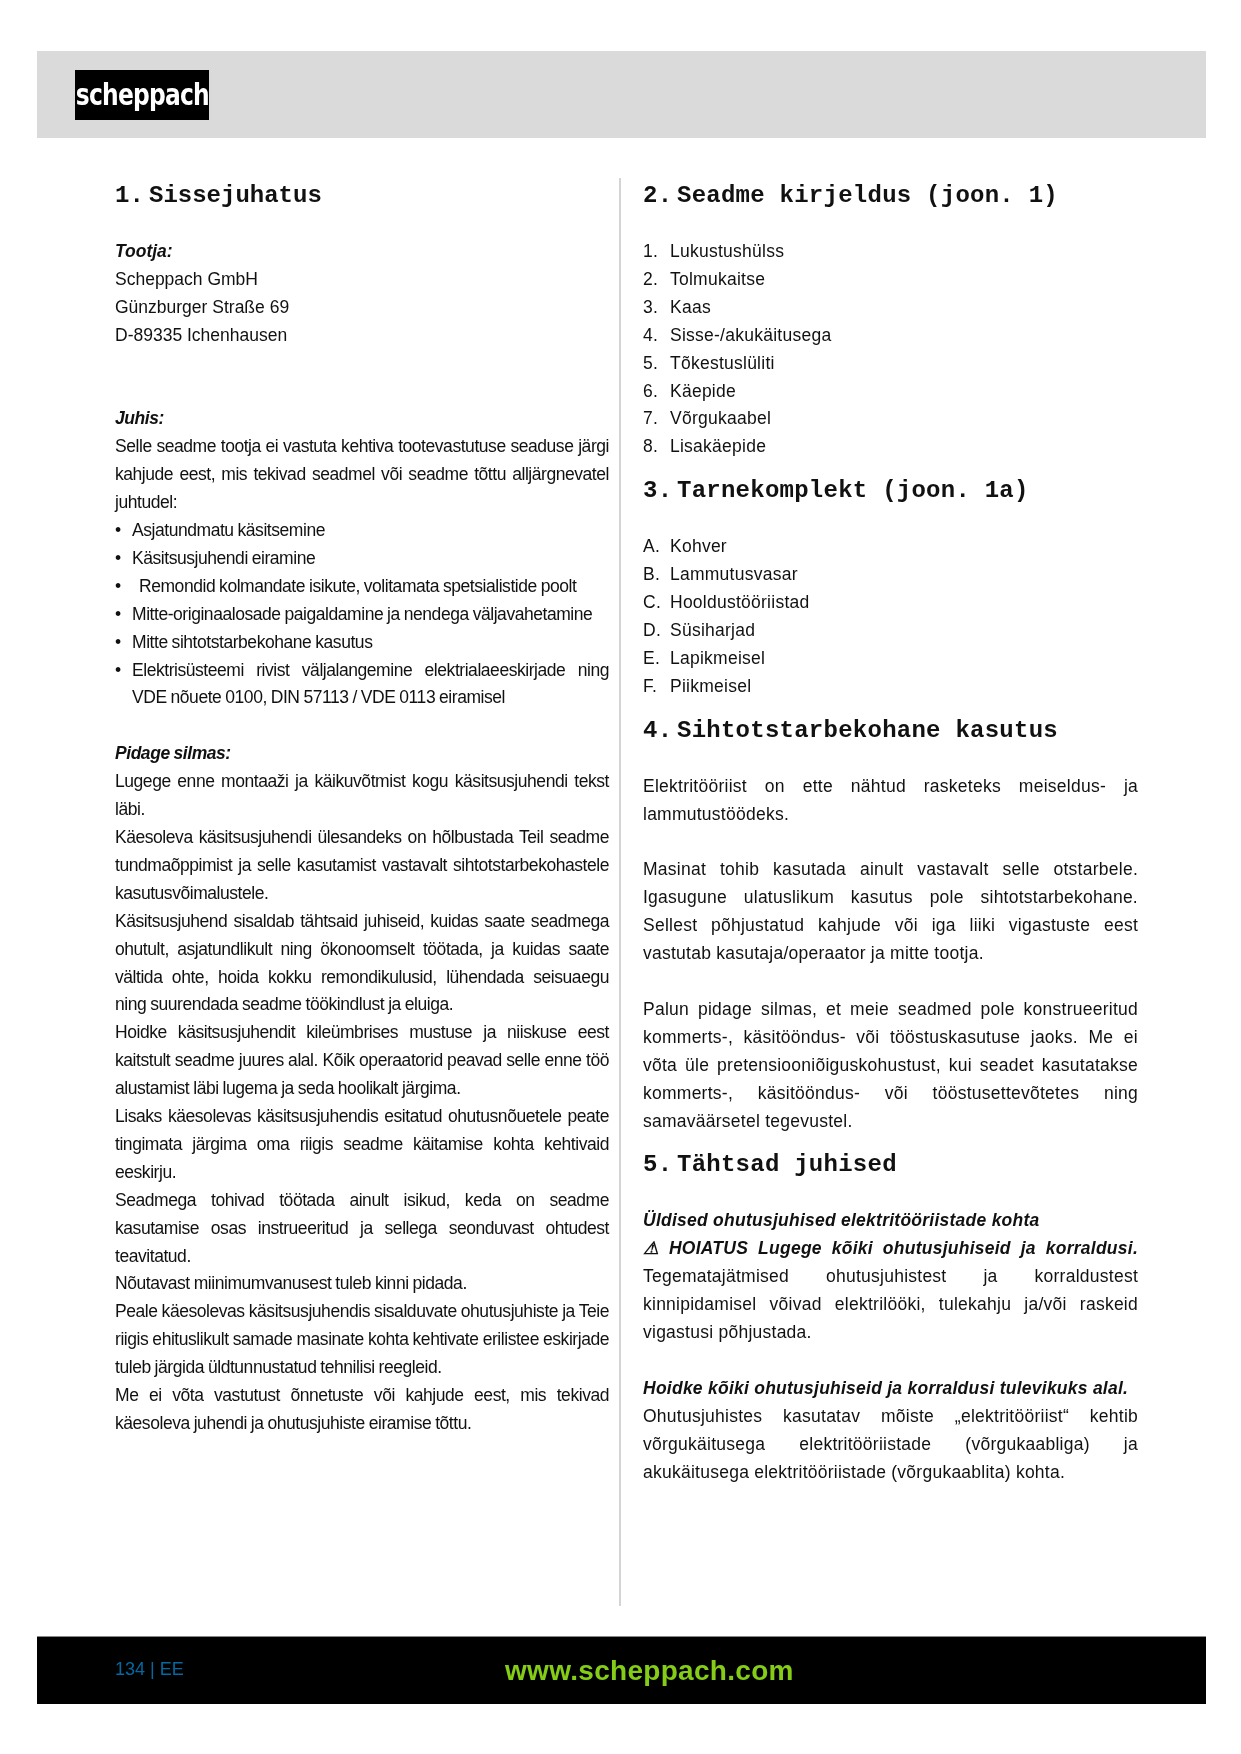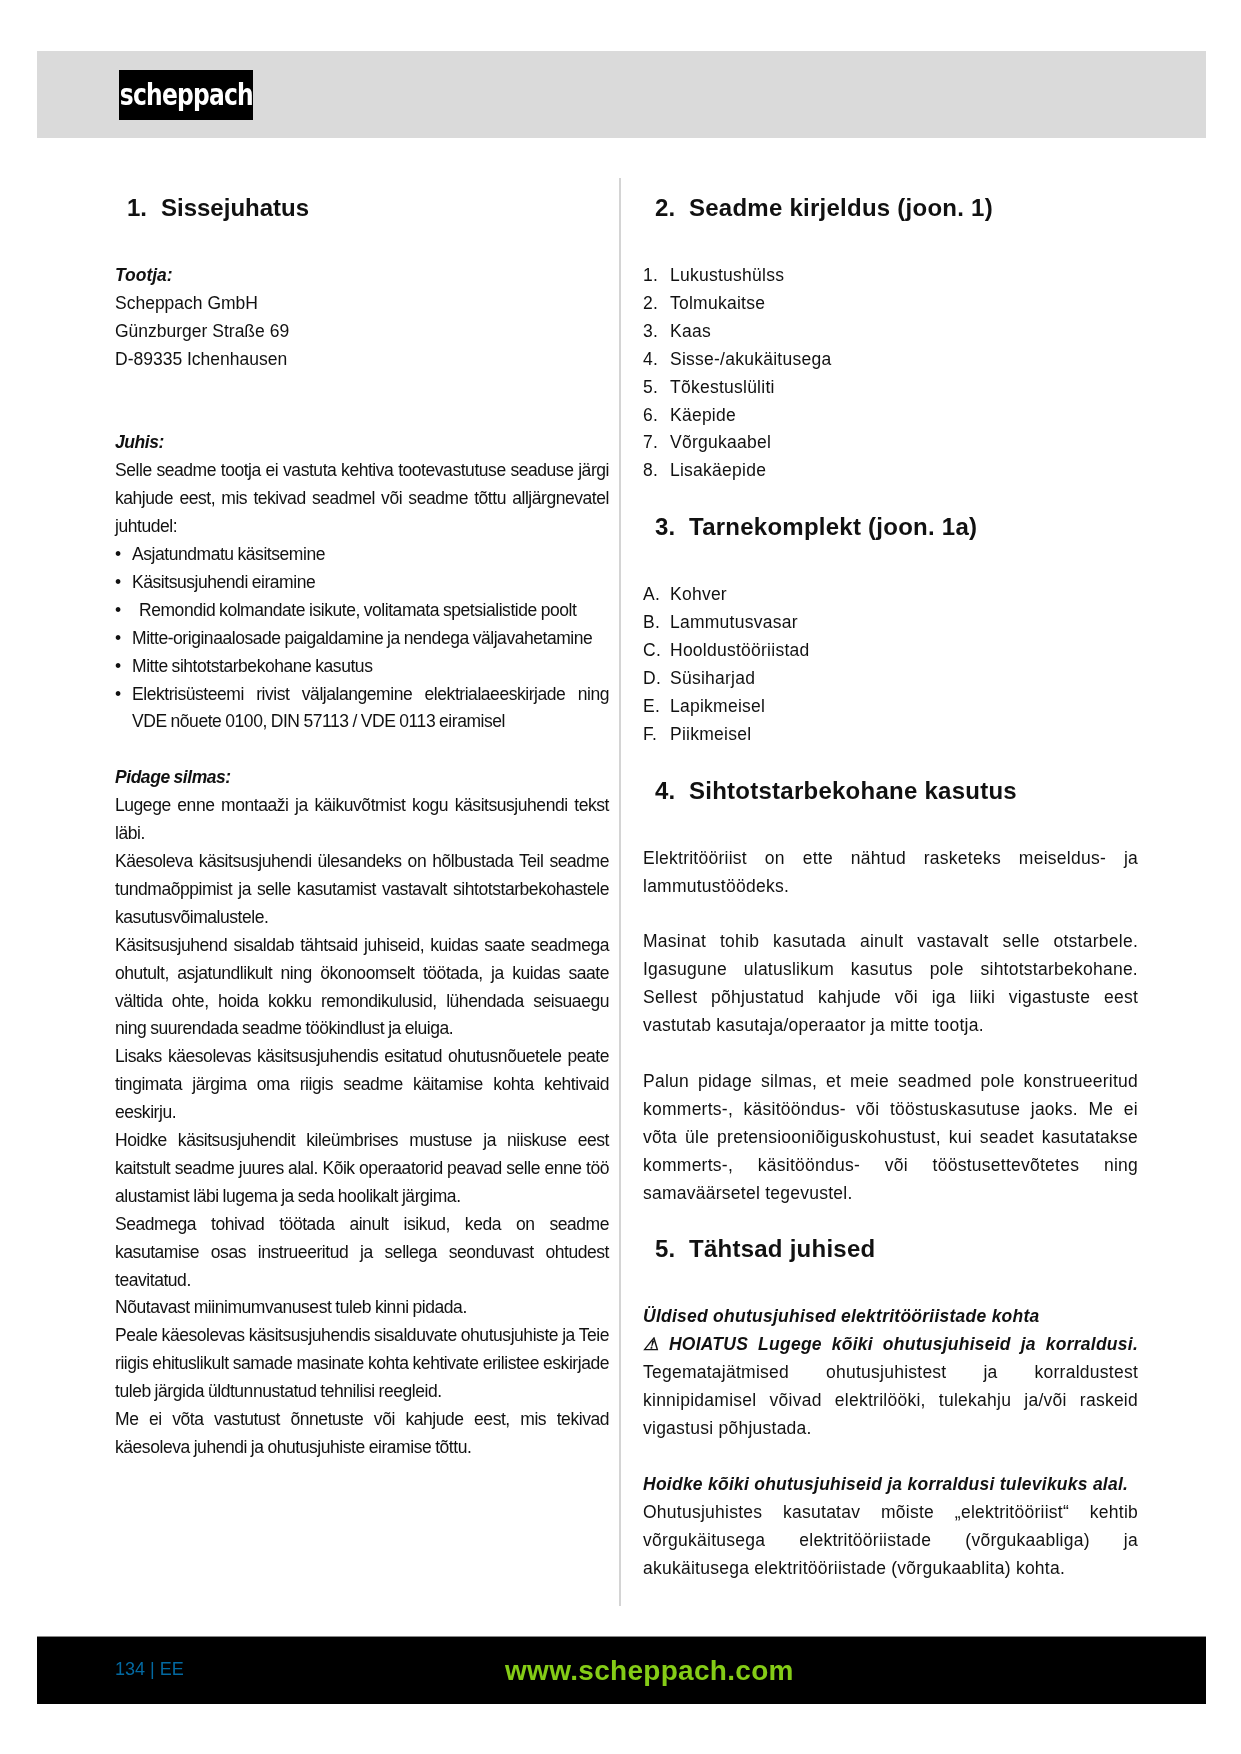--- a/index.html
+++ b/index.html
@@ -1,27 +1,27 @@
 <!DOCTYPE html>
 <html><head>
 <meta charset="utf-8">
 <style>
   html, body { margin: 0; padding: 0; background: #ffffff; }
   body { width: 1241px; height: 1754px; position: relative; overflow: hidden;
          font-family: "Liberation Sans", sans-serif; color: #111; }
   .header-band { position: absolute; left: 37px; top: 51px; width: 1169px; height: 87px; background: #dadada; }
   .logo { position: absolute; left: 75px; top: 70px; width: 134px; height: 50px; background: #000;
-          display: flex; align-items: center; justify-content: center; margin-left: 44px; }
+          display: flex; align-items: center; justify-content: center; }
   .logo span { color: #fff; font-family: "DejaVu Sans", sans-serif; font-weight: bold; font-size: 30px;
                letter-spacing: -1px; transform: scaleX(0.78); display: inline-block; line-height: 1; }
   .divider { position: absolute; left: 619px; top: 178px; width: 2px; height: 1428px; background: #d4d4d4; }
   .col { position: absolute; top: 180px; font-size: 17.5px; line-height: 27.9px; }
   .col-left { left: 115px; width: 494px; }
   .col-right { left: 643px; width: 495px; }
-  h2 { margin: 12px; font-size: 24px; font-weight: bold; line-height: 32px; }
+  h2 { margin: 0; font-size: 24px; font-weight: bold; line-height: 32px; font-family: Liberation Mono, monospace; }
   h2 .num { display: inline-block; width: 34px; }
   .section-gap-after-h { height: 26px; }
   .blabel { font-weight: bold; font-style: italic; }
   p { margin: 0; }
   .left-body { font-family: "Liberation Sans", sans-serif; letter-spacing: -0.45px; word-spacing: -0.5px; }
   .just { text-align: justify; text-align-last: left; }
   .gap { height: 27.9px; }
   .gap-s { height: 14px; }
   ul.bullets { list-style: none; margin: 0; padding: 0; }
   ul.bullets li { position: relative; padding-left: 17px; }
@@ -73,22 +73,22 @@
       <li class="just">Elektrisüsteemi rivist väljalangemine elektrialaeeskirjade ning VDE nõuete 0100, DIN 57113 / VDE 0113 eiramisel</li>
     </ul>
   </div>
   <div class="gap"></div>
 
   <div class="left-body">
     <p class="blabel">Pidage silmas:</p>
     <p class="just">Lugege enne montaaži ja käikuvõtmist kogu käsitsusjuhendi tekst läbi.</p>
     <p class="just">Käesoleva käsitsusjuhendi ülesandeks on hõlbustada Teil seadme tundmaõppimist ja selle kasutamist vastavalt sihtotstarbekohastele kasutusvõimalustele.</p>
     <p class="just">Käsitsusjuhend sisaldab tähtsaid juhiseid, kuidas saate seadmega ohutult, asjatundlikult ning ökonoomselt töötada, ja kuidas saate vältida ohte, hoida kokku remondikulusid, lühendada seisuaegu ning suurendada seadme töökindlust ja eluiga.</p>
+    <p class="just">Hoidke käsitsusjuhendit kileümbrises mustuse ja niiskuse eest kaitstult seadme juures alal. Kõik operaatorid peavad selle enne töö  alustamist läbi lugema  ja seda hoolikalt järgima.</p>
     <p class="just">Lisaks käesolevas käsitsusjuhendis esitatud ohutusnõuetele peate tingimata järgima oma riigis seadme käitamise kohta kehtivaid eeskirju.</p>
-    <p class="just">Hoidke käsitsusjuhendit kileümbrises mustuse ja niiskuse eest kaitstult seadme juures alal. Kõik operaatorid peavad selle enne töö  alustamist läbi lugema  ja seda hoolikalt järgima.</p>
     <p class="just">Seadmega tohivad töötada ainult isikud, keda on seadme kasutamise osas instrueeritud ja sellega seonduvast ohtudest teavitatud.</p>
     <p class="just">Nõutavast miinimumvanusest tuleb kinni pidada.</p>
     <p class="just">Peale käesolevas käsitsusjuhendis sisalduvate ohutusjuhiste ja Teie riigis ehituslikult samade masinate kohta kehtivate erilistee eskirjade tuleb järgida üldtunnustatud tehnilisi reegleid.</p>
     <p class="just">Me ei võta vastutust õnnetuste või kahjude eest, mis tekivad käesoleva juhendi ja ohutusjuhiste eiramise tõttu.</p>
   </div>
 </div>
 
 <div class="col col-right right-body">
   <h2><span class="num">2.</span><span>Seadme kirjeldus (joon. 1)</span></h2>
   <div class="section-gap-after-h"></div>

